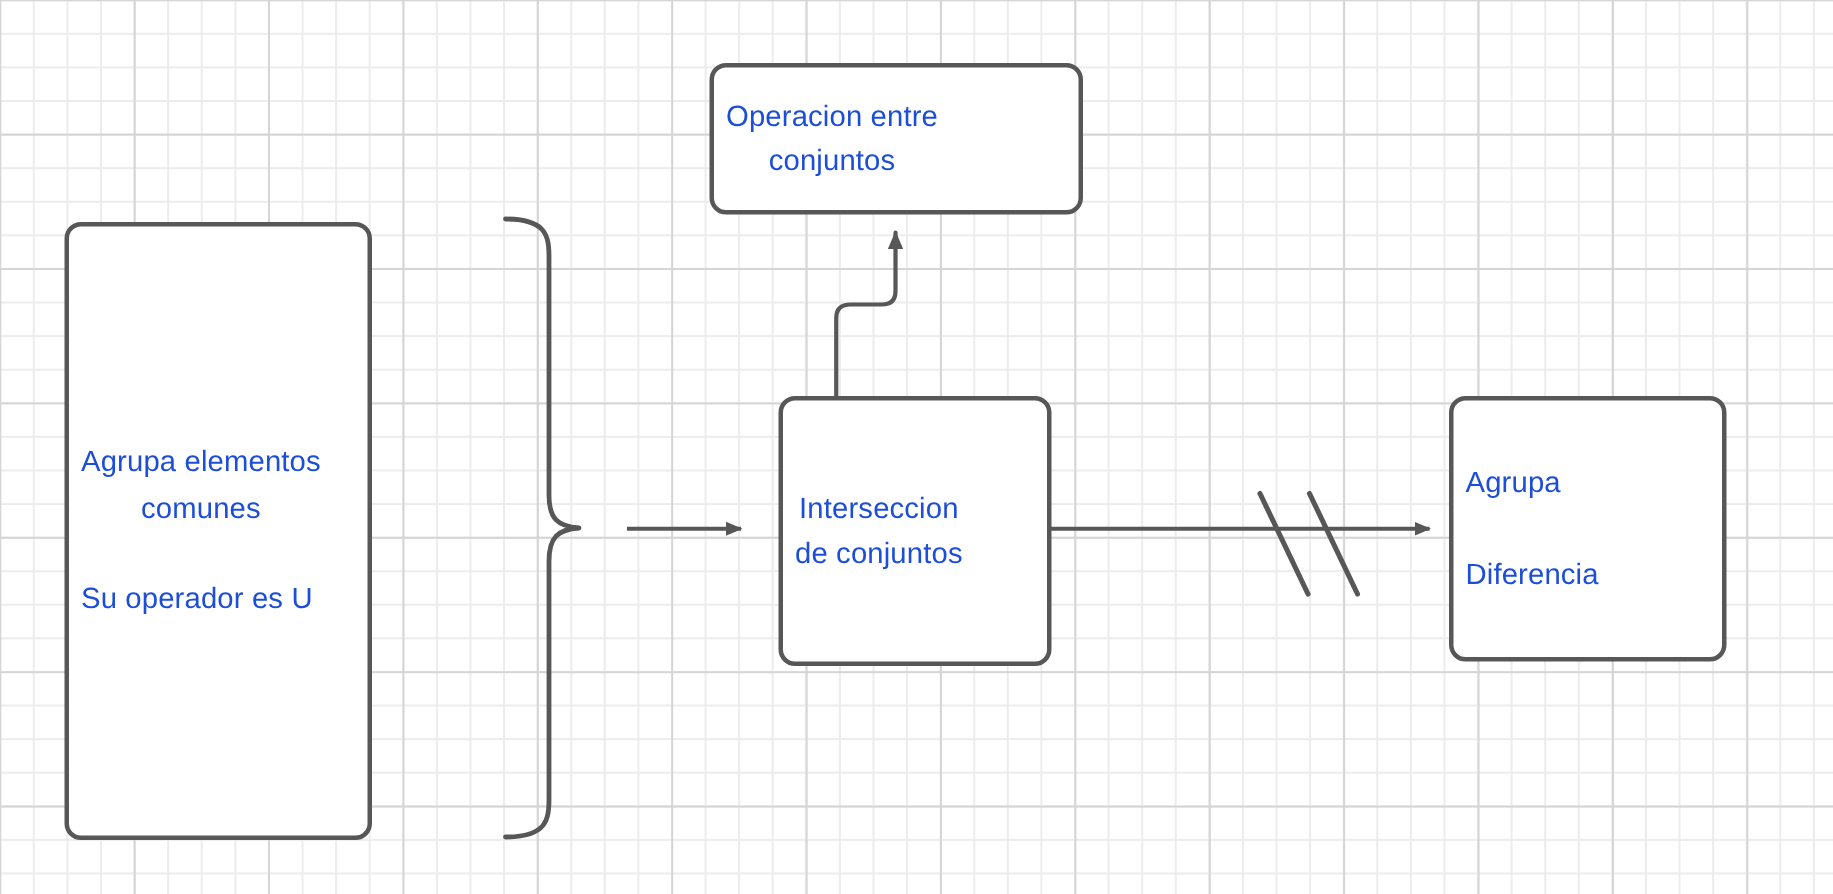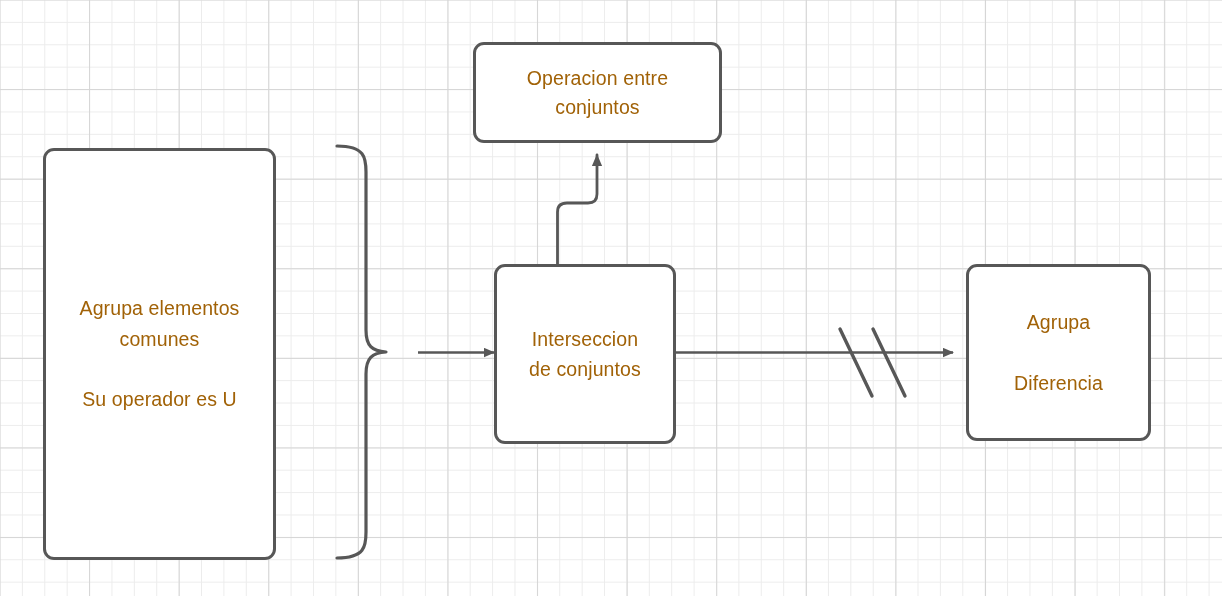--- a/index.html
+++ b/index.html
@@ -27,41 +27,41 @@
     font-family: "Liberation Sans", sans-serif;
   }
   .node {
     position: absolute;
     box-sizing: border-box;
     border: 3px solid #575757;
     border-radius: 11px;
     background: #ffffff;
     display: flex;
     flex-direction: column;
-    align-items: center;
+    align-items: flex-start;
     justify-content: center;
     text-align: center;
-    color: #a16207;
+    color: #1d4ed8;
     font-size: 19.5px;
     line-height: 30px;
     letter-spacing: 0.1px;
     white-space: pre-line;
     padding: 0 8px;
   }
   .node .para { margin: 0; }
   .node .para + .para { margin-top: 30px; }
 
-  #node-left  { left: 43px;  top: 148px; width: 233px; height: 412px; }
+  #node-left  { left: 43px;  top: 148px; width: 205px; height: 412px; }
   #node-top   { left: 473px; top: 42px;  width: 249px; height: 101px; }
   #node-center{ left: 494px; top: 264px; width: 182px; height: 180px; }
   #node-right { left: 966px; top: 264px; width: 185px; height: 177px; }
 
   #node-left  { font-size: 19.5px; line-height: 30.5px; }
   #node-top   { line-height: 29px; }
-  #node-center{ line-height: 30px; }
+  #node-center{ line-height: 30px; margin-left: 25px; }
   #node-right .para + .para { margin-top: 31px; }
 
   svg.edges {
     position: absolute;
     left: 0;
     top: 0;
     width: 1222px;
     height: 596px;
     overflow: visible;
     pointer-events: none;

